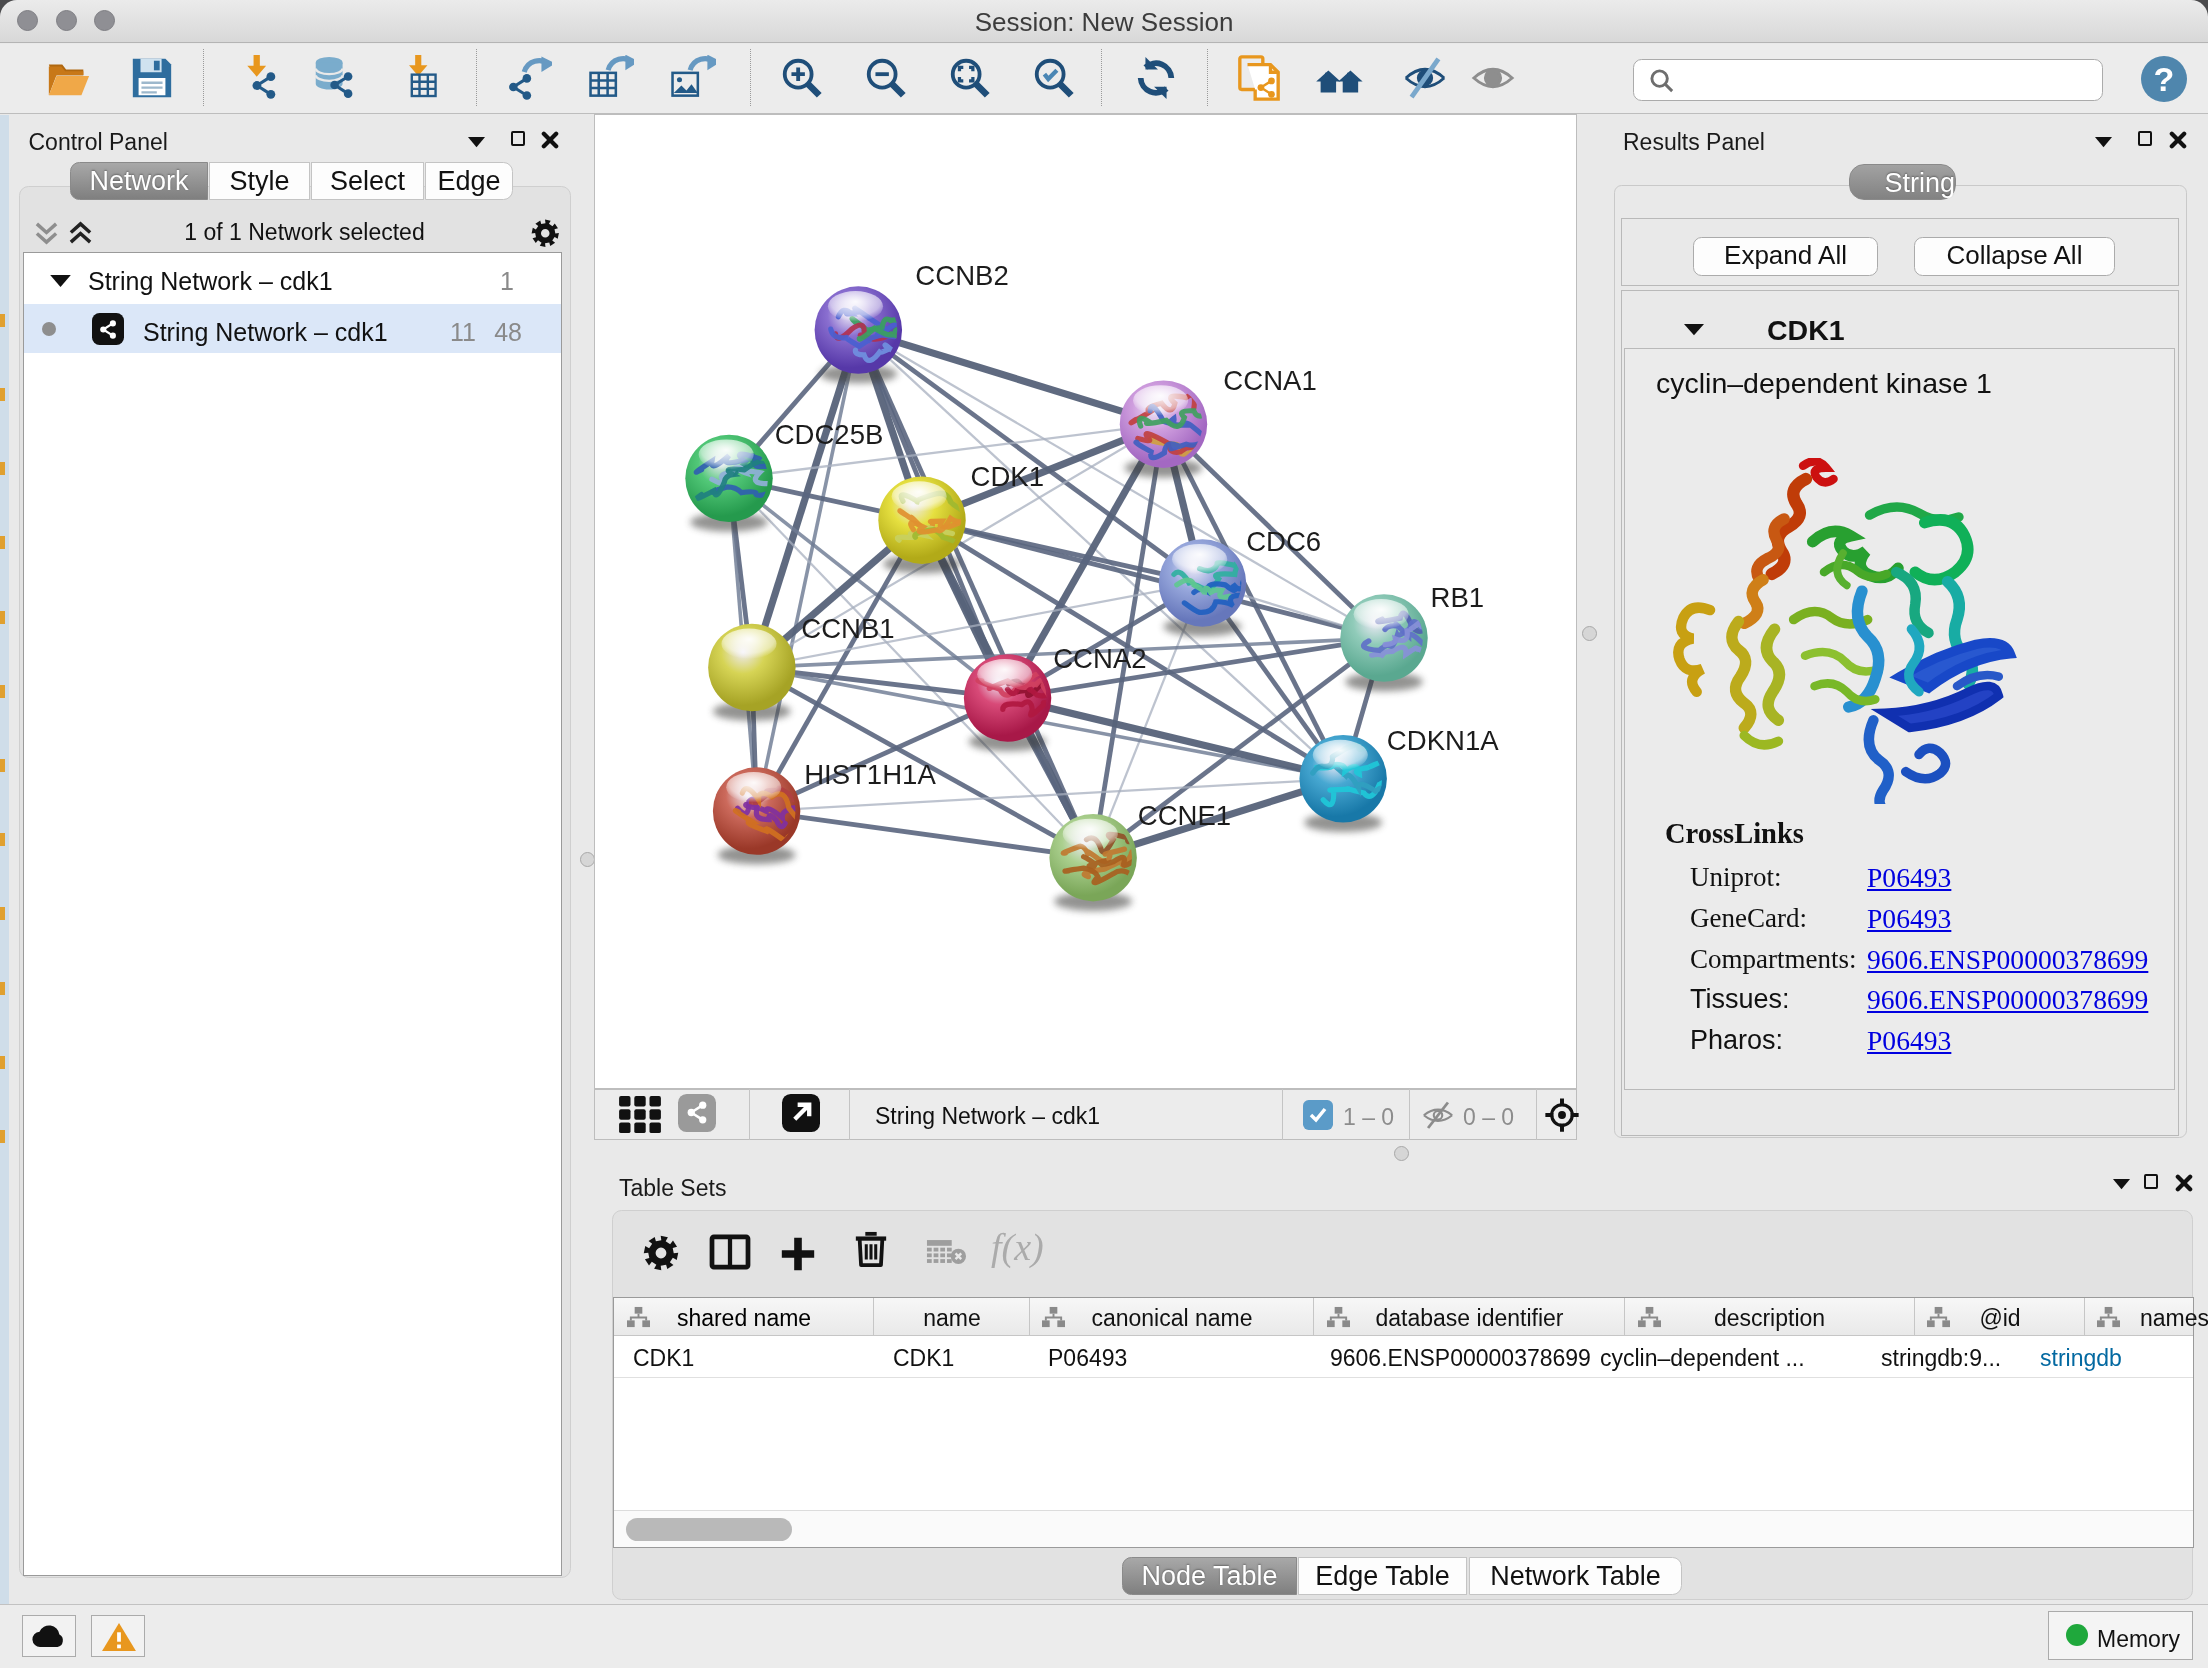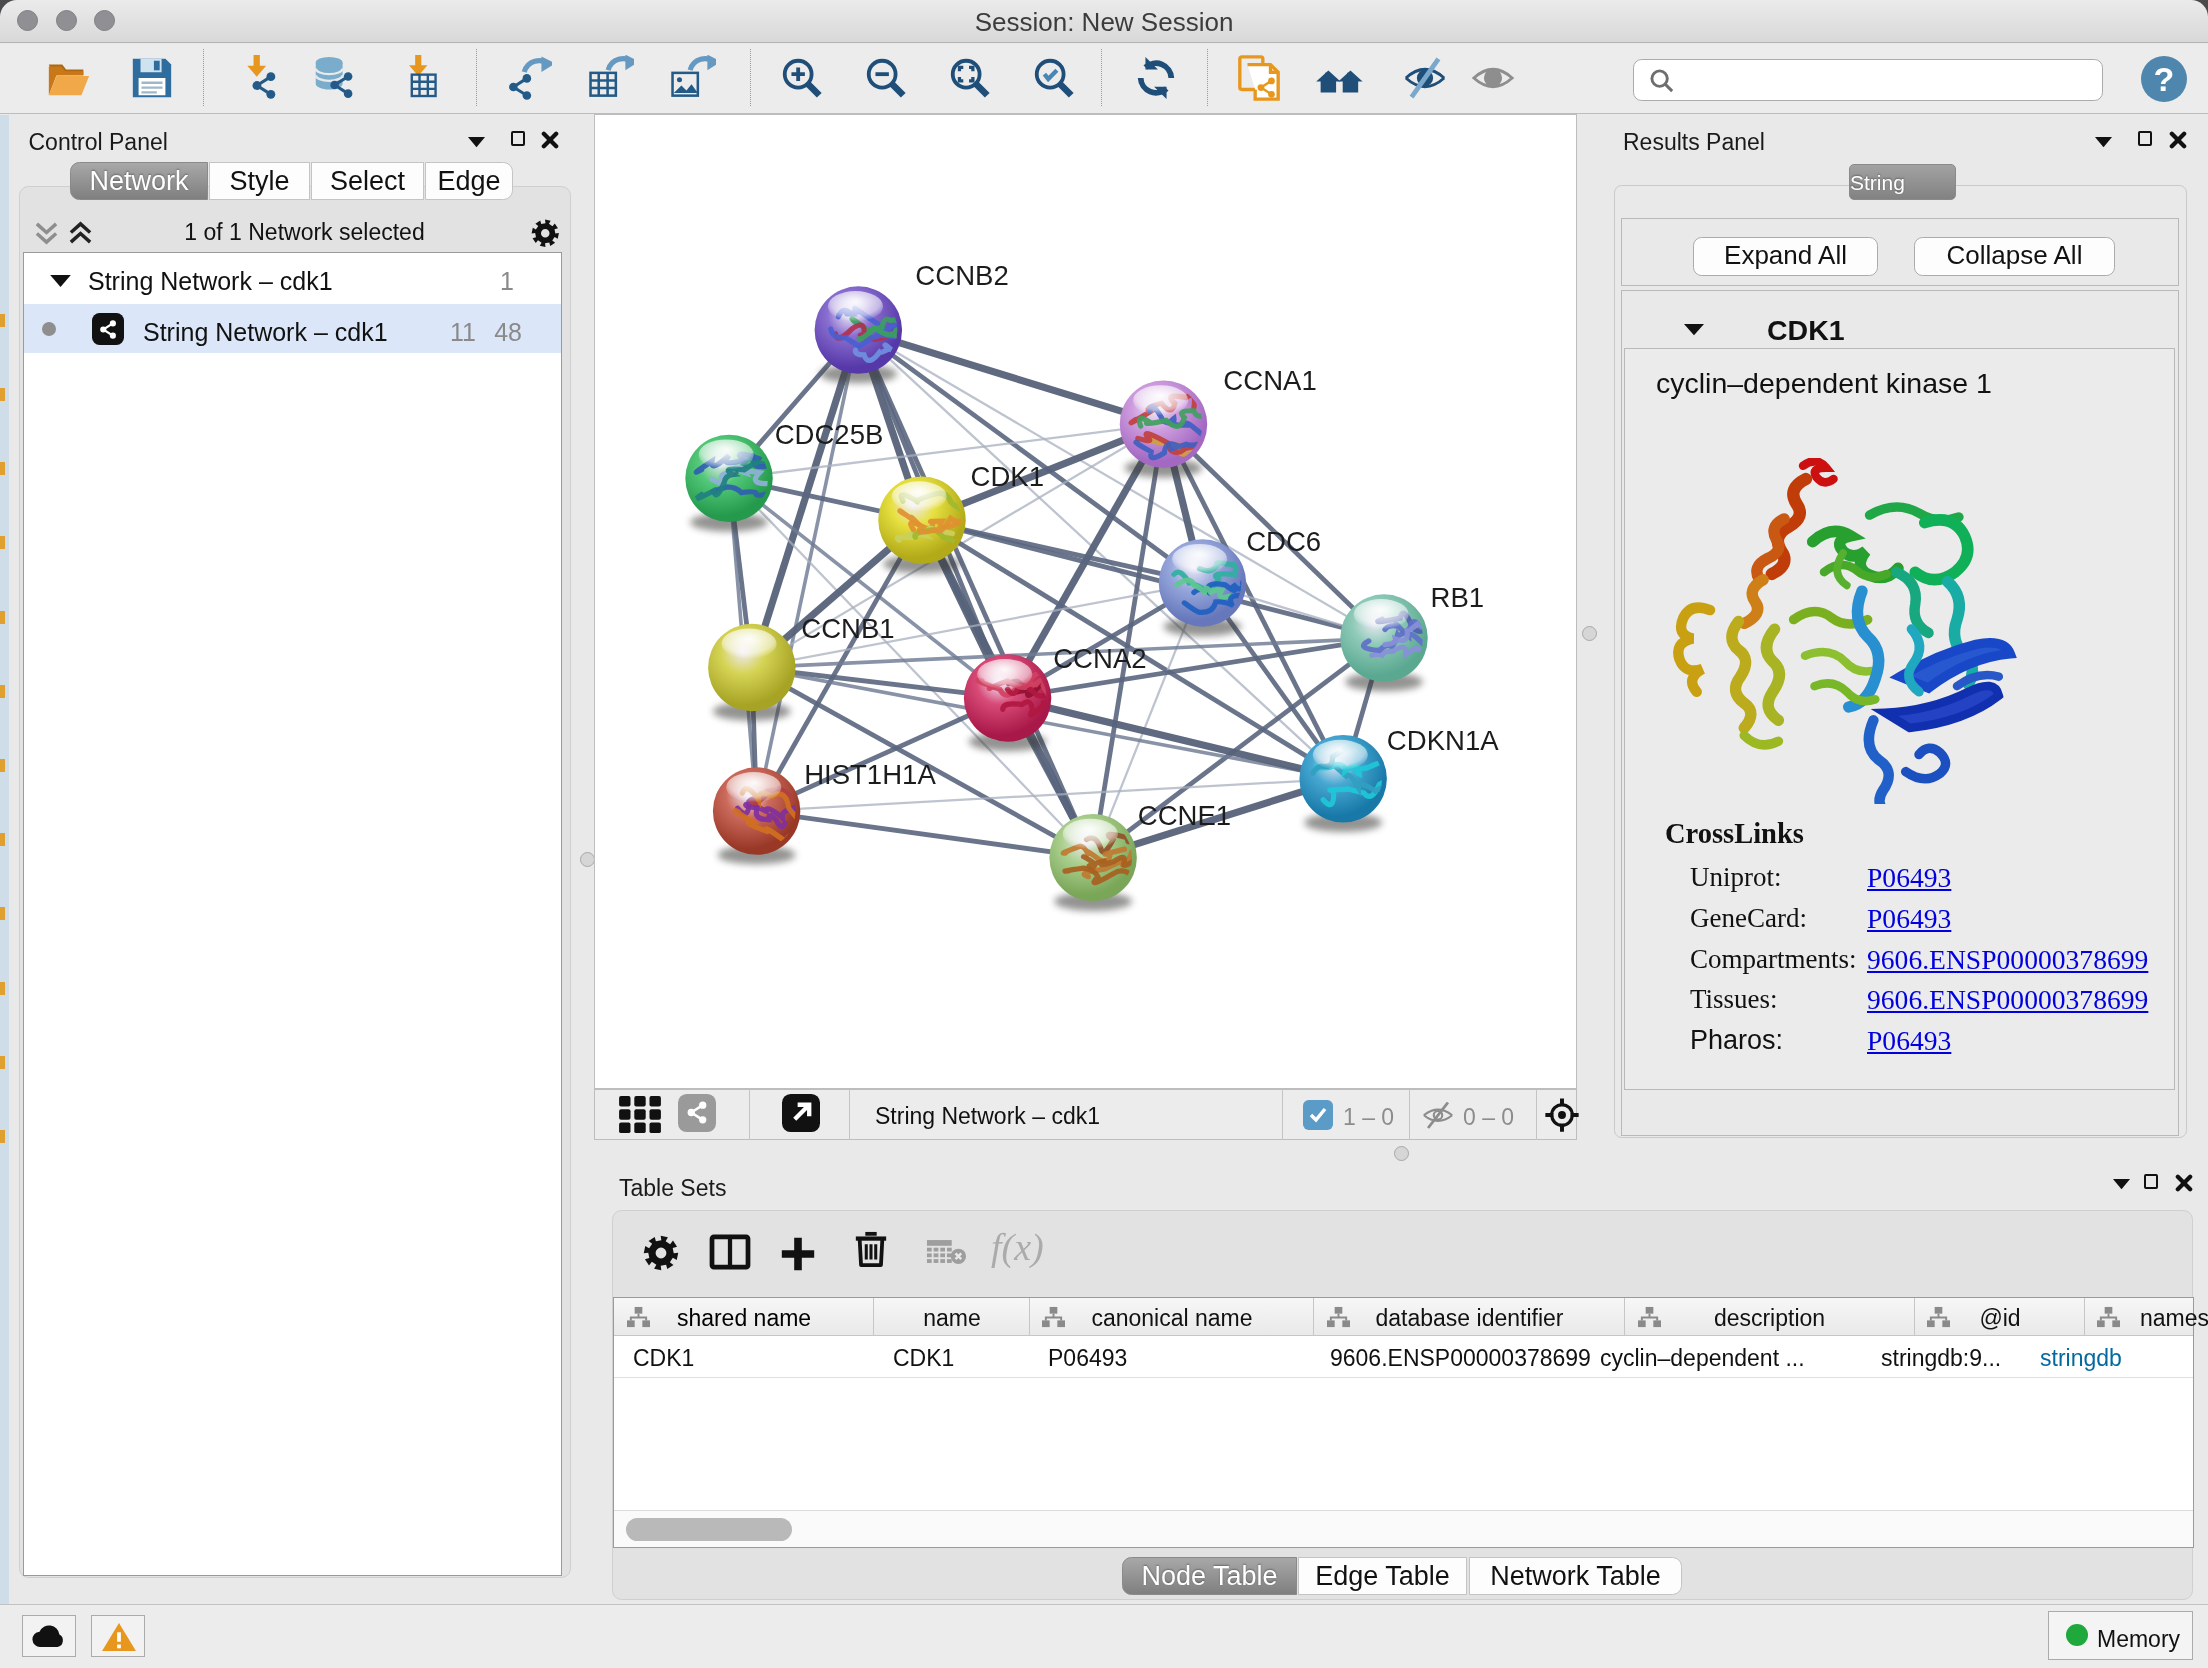--- a/index.html
+++ b/index.html
@@ -591,21 +591,21 @@
 
 <div class="abs" style="left:1623px;top:129px;font-size:23px;color:#1a1a1a">Results Panel</div>
 <svg style="position:absolute;left:2094px;top:135px" width="19" height="13.3" viewBox="0 0 20 14">
     <path d="M1 2h18L10 13z" fill="#111"></path>
   </svg>
 <div style="position:absolute;left:2138px;top:131px;width:14.3px;height:15px;border:2.9px solid #111;border-radius:1.9px"></div>
 <svg style="position:absolute;left:2169px;top:131px" width="18" height="18" viewBox="0 0 19 19">
     <path d="M3 3 16 16M16 3 3 16" stroke="#111" stroke-width="4.5" stroke-linecap="round"></path>
   </svg>
 <div class="abs" style="left:1614px;top:185px;width:573px;height:953px;background:#e9e9e9;border:1.9px solid #c9c9c9;border-radius:7.6px"></div>
-<div class="abs" style="left:1849px;top:164px;width:107px;height:36px;background:linear-gradient(#a2a2a2,#828282);border-radius:5px;border:1px solid #8a8a8a;color:#fff;font-size:21px;text-align:left;line-height:36px;text-shadow:0 -1px 1.9px rgba(0,0,0,0.35)">String</div>
+<div class="abs" style="left:1849px;top:164px;width:107px;height:36px;background:linear-gradient(#a2a2a2,#828282);border-radius:15px;border:1px solid #8a8a8a;color:#fff;font-size:27px;text-align:right;line-height:36px;text-shadow:0 -1px 1.9px rgba(0,0,0,0.35)">String</div>
 <div class="abs" style="left:1621px;top:218px;width:558px;height:68px;border:1.9px solid #b9b9b9"></div>
 <div class="abs" style="left:1693px;top:237px;width:185px;height:39px;background:#fdfdfd;border:1.9px solid #ababab;border-radius:8.6px;font-size:26px;color:#111;text-align:center;line-height:35px">Expand All</div>
 <div class="abs" style="left:1914px;top:237px;width:201px;height:39px;background:#fdfdfd;border:1.9px solid #ababab;border-radius:8.6px;font-size:26px;color:#111;text-align:center;line-height:35px">Collapse All</div>
 <div class="abs" style="left:1621px;top:290px;width:558px;height:846px;border:1.9px solid #b9b9b9"></div>
 <svg class="abs" style="left:1683px;top:322px" width="22" height="14.3" viewBox="0 0 23 15">
     <path d="M1 2h21L11.5 14z" fill="#111"></path>
   </svg>
 <div class="abs" style="left:1767px;top:314px;font-size:28.5px;font-weight:bold;color:#111">CDK1</div>
 <div class="abs" style="left:1624px;top:348px;width:551px;height:742px;border:1px solid #b9b9b9;background:#ebebeb"></div>
 <div class="abs" style="left:1656px;top:367px;font-size:28.5px;color:#111">cyclin–dependent kinase 1</div>
@@ -638,21 +638,21 @@
 <path d="M300 240 q22 -16 44 -10" stroke="#2858c8" stroke-width="9"></path>
 </g>
   </svg>
 <div class="abs" style="left:1665px;top:818px;font-size:28.5px;font-weight:bold;color:#111;font-family:'Liberation Serif',serif">CrossLinks</div>
 <div class="abs" style="left:1690px;top:862px;font-size:27px;color:#111;font-family:'Liberation Serif',serif">Uniprot:</div>
 <div class="abs" style="left:1867px;top:862px;font-size:27.6px;color:#0000e0;text-decoration:underline;font-family:'Liberation Serif',serif">P06493</div>
 <div class="abs" style="left:1690px;top:903px;font-size:27px;color:#111;font-family:'Liberation Serif',serif">GeneCard:</div>
 <div class="abs" style="left:1867px;top:903px;font-size:27.6px;color:#0000e0;text-decoration:underline;font-family:'Liberation Serif',serif">P06493</div>
 <div class="abs" style="left:1690px;top:944px;font-size:27px;color:#111;font-family:'Liberation Serif',serif">Compartments:</div>
 <div class="abs" style="left:1867px;top:944px;font-size:27.6px;color:#0000e0;text-decoration:underline;font-family:'Liberation Serif',serif">9606.ENSP00000378699</div>
-<div class="abs" style="left:1690px;top:984px;font-size:27px;color:#111;font-family:Liberation Serif, serif">Tissues:</div>
+<div class="abs" style="left:1690px;top:984px;font-size:27px;color:#111;font-family:Liberation Sans, sans-serif">Tissues:</div>
 <div class="abs" style="left:1867px;top:984px;font-size:27.6px;color:#0000e0;text-decoration:underline;font-family:'Liberation Serif',serif">9606.ENSP00000378699</div>
 <div class="abs" style="left:1690px;top:1025px;font-size:27px;color:#111;font-family:Liberation Sans, sans-serif">Pharos:</div>
 <div class="abs" style="left:1867px;top:1025px;font-size:27.6px;color:#0000e0;text-decoration:underline;font-family:'Liberation Serif',serif">P06493</div>
 
 <div class="abs" style="left:619px;top:1175px;font-size:23px;color:#1a1a1a">Table Sets</div>
 <svg style="position:absolute;left:2112px;top:1177px" width="19" height="13.3" viewBox="0 0 20 14">
     <path d="M1 2h18L10 13z" fill="#111"></path>
   </svg>
 <div style="position:absolute;left:2144px;top:1174px;width:14.3px;height:15px;border:2.9px solid #111;border-radius:1.9px"></div>
 <svg style="position:absolute;left:2175px;top:1174px" width="18" height="18" viewBox="0 0 19 19">

